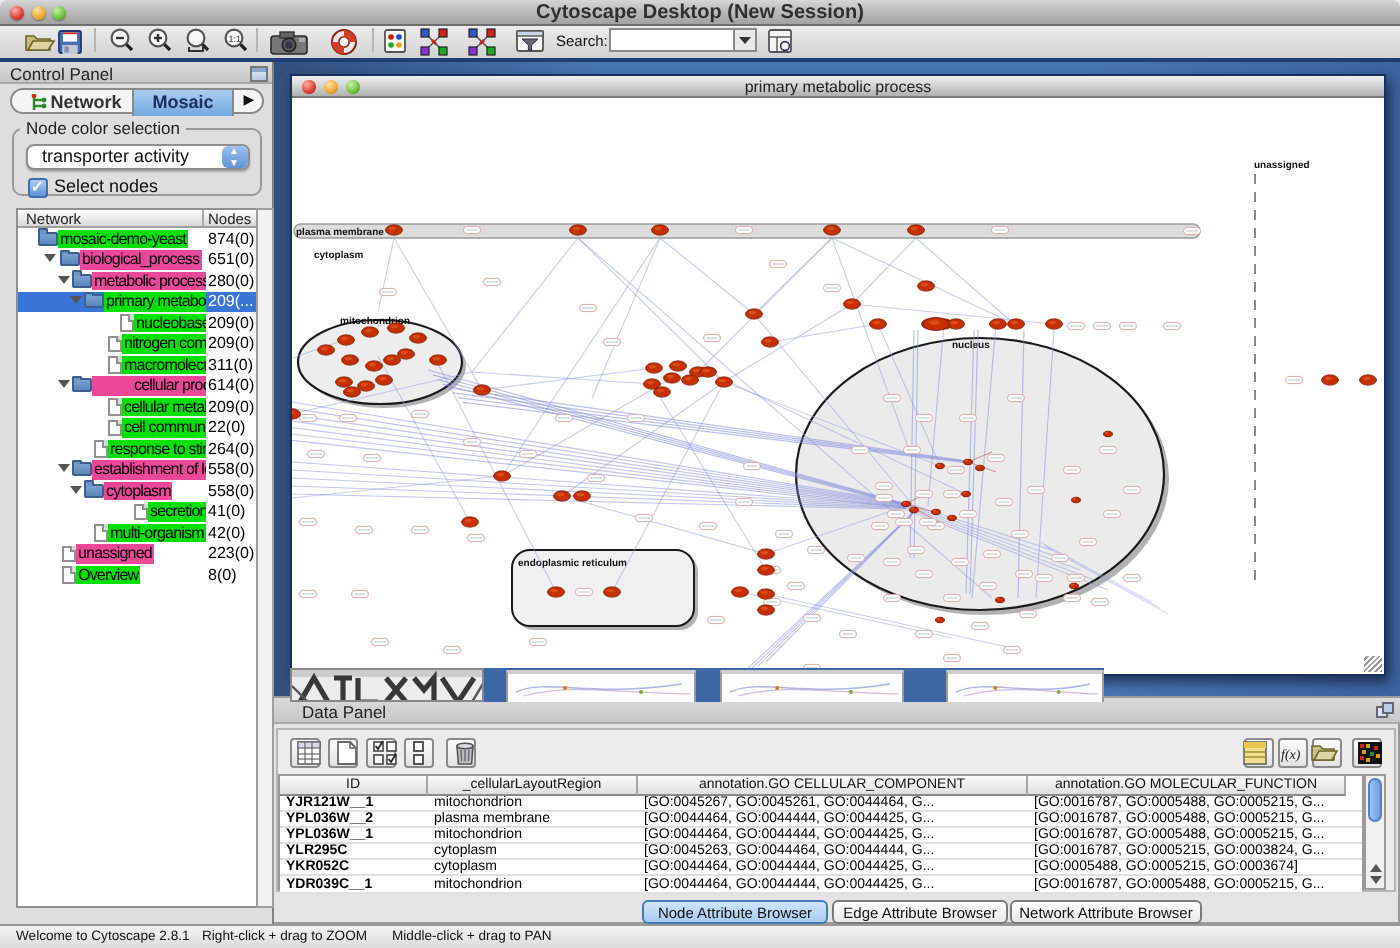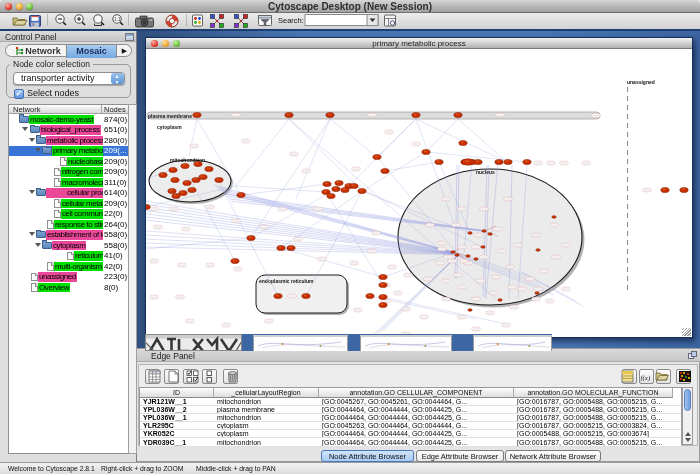--- a/index.html
+++ b/index.html
@@ -285,21 +285,21 @@
           <span class="val" style="color:#000;">558(0)</span>
         </div>
 <div class="trow" style="top:126.0px;">
           <span class="arrow" style="left:26px;"></span>
           <span class="folder" style="left:33px;"></span>
           <span class="lbl rd" style="left:43px;max-width:51px;overflow:hidden;">cytoplasm</span>
           <span class="val" style="color:#000;">558(0)</span>
         </div>
 <div class="trow" style="top:136.5px;">
           <span class="file" style="left:58px;"></span>
-          <span class="lbl gr" style="left:65px;max-width:29px;overflow:hidden;">reticulum</span>
+          <span class="lbl gr" style="left:65px;max-width:29px;overflow:hidden;">secretion</span>
           <span class="val" style="color:#000;">41(0)</span>
         </div>
 <div class="trow" style="top:147.0px;">
           <span class="file" style="left:38px;"></span>
           <span class="lbl gr" style="left:45px;max-width:49px;overflow:hidden;">multi-organism proc</span>
           <span class="val" style="color:#000;">42(0)</span>
         </div>
 <div class="trow" style="top:157.5px;">
           <span class="file" style="left:22px;"></span>
           <span class="lbl rd" style="left:29px;max-width:65px;overflow:hidden;">unassigned</span>
@@ -772,21 +772,21 @@
 <div class="abs" style="left:328px;top:1px;width:79px;height:16px;background:#fdfdfd;border-top:2px solid #cfcfcf;border-left:1px solid #999;border-right:1px solid #999;overflow:hidden;"><svg width="79" height="14">
           <path d="M4 9 C 20 2, 40 12, 71 5" stroke="#99a0d8" stroke-width="0.7" fill="none" opacity="0.8"></path>
           <path d="M8 11 C 30 5, 50 9, 75 10" stroke="#c0a0d0" stroke-width="0.6" fill="none" opacity="0.7"></path>
           <circle cx="23.7" cy="7" r="1" fill="#cc8800"></circle>
           <circle cx="55.3" cy="9" r="1" fill="#88aa33"></circle>
         </svg></div>
 </div>
 
   <div id="dpanel" class="abs">
     <div id="dpanel-hdr" class="abs">
-        <span>Edge Panel</span>
+        <span>Data Panel</span>
       </div>
     <svg class="abs" style="left:551px;top:2px;" width="9" height="9" viewBox="0 0 9 9">
         <rect x="0.5" y="2.5" width="5" height="5" fill="#dce6f4" stroke="#667"></rect>
         <rect x="3.5" y="0.5" width="5" height="5" fill="#b8cce8" stroke="#667"></rect>
       </svg>
     <div id="dpanel-inner" class="abs">
       <div class="dbtn" style="left:6px;"></div>
       <div class="dbtn" style="left:25px;"></div>
       <div class="dbtn" style="left:44px;"></div>
       <div class="dbtn" style="left:63px;"></div>

